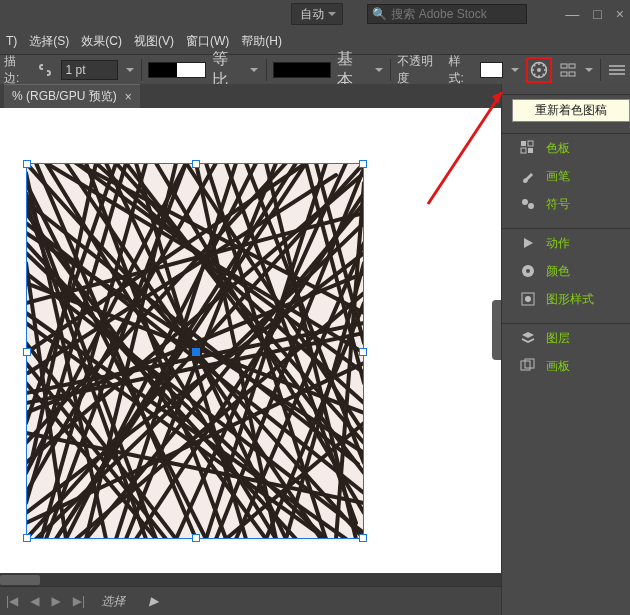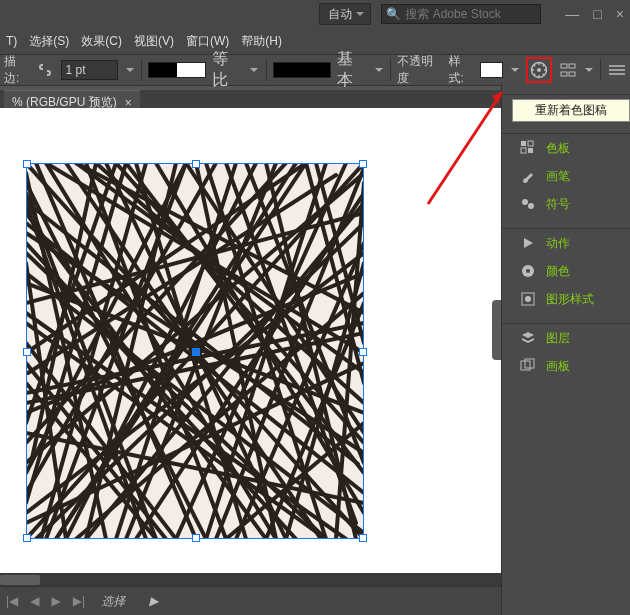--- a/index.html
+++ b/index.html
@@ -1,37 +1,37 @@
 <!DOCTYPE html>
 <html><head>
 <meta charset="utf-8">
 <style>
 html,body{margin:0;padding:0;width:630px;height:615px;background:#555;font-family:"Microsoft YaHei",Arial,sans-serif;font-size:12px;color:#ccc;overflow:hidden;}
 .top{position:absolute;left:0;top:0;right:0;height:28px;background:#474747;display:flex;align-items:center;}
-.top-right{margin-left:auto;display:flex;align-items:center;gap:10px;padding-right:6px;}
+.top-right{margin-left:auto;display:flex;align-items:center;gap:24px;padding-right:6px;}
 .combo{background:#383838;color:#ccc;border:1px solid #2a2a2a;height:20px;font-size:12px;display:flex;align-items:center;padding:0 18px 0 8px;position:relative;border-radius:1px;}
 .combo:after{content:"";position:absolute;right:6px;top:8px;border:4px solid transparent;border-top-color:#999;}
 .search{background:#333;border:1px solid #222;width:150px;height:18px;display:flex;align-items:center;padding:0 4px;color:#888;}
 .winbtn{display:flex;gap:14px;font-size:14px;color:#aaa;margin-left:14px;}
 .menu{position:absolute;left:0;top:28px;right:0;height:26px;background:#474747;display:flex;align-items:center;padding-left:2px;gap:4px;color:#ddd;}
 .menu span{padding:0 4px;}
 .optbar{position:absolute;left:0;top:54px;right:0;height:30px;background:#4b4b4b;border-top:1px solid #333;border-bottom:1px solid #333;display:flex;align-items:center;padding:0 4px;gap:6px;}
 .lbl{color:#ccc;}
 .numbox{background:#383838;border:1px solid #222;width:50px;height:18px;display:flex;align-items:center;padding:0 4px;}
 .swatch{width:60px;height:14px;border:1px solid #222;display:inline-block;}
 .swatch.bw{background:linear-gradient(90deg,#000 0%,#000 50%,#fff 50%,#fff 100%);}
 .swatch.bk{background:#000;}
 .swatch.wh{background:#fff;}
 .dd{width:12px;height:12px;position:relative;}
 .dd:after{content:"";position:absolute;left:2px;top:4px;border:4px solid transparent;border-top-color:#aaa;}
 .small{font-size:16px;}
 .sep{width:1px;height:22px;background:#333;}
 .hlbox{border:2px solid #e01717;padding:1px;}
 .ic{width:20px;height:20px;display:flex;align-items:center;justify-content:center;color:#bbb;}
-.tabbar{position:absolute;left:0;top:84px;right:128px;height:24px;background:#3f3f3f;display:flex;align-items:center;padding-left:4px;margin-top:6px;}
+.tabbar{position:absolute;left:0;top:84px;right:128px;height:24px;background:#3f3f3f;display:flex;align-items:center;padding-left:4px;}
 .tab{background:#4f4f4f;color:#ddd;padding:3px 8px;display:flex;align-items:center;gap:8px;border-top:1px solid #666;}
 .tab .x{color:#ccc;}
 .canvasarea{position:absolute;left:0;top:108px;right:128px;bottom:28px;background:#ffffff;}
 .artboard{position:absolute;left:26px;top:55px;width:338px;height:376px;}
 .artboard svg{width:100%;height:100%;}
 .selbox{position:absolute;inset:0;border:1px solid #1a78e6;}
 .handle{position:absolute;width:6px;height:6px;background:#fff;border:1px solid #1a78e6;}
 .h-tl{left:-4px;top:-4px;} .h-tr{right:-4px;top:-4px;} .h-bl{left:-4px;bottom:-4px;} .h-br{right:-4px;bottom:-4px;}
 .h-tm{left:calc(50% - 3px);top:-4px;} .h-bm{left:calc(50% - 3px);bottom:-4px;}
 .h-ml{left:-4px;top:calc(50% - 3px);} .h-mr{right:-4px;top:calc(50% - 3px);}

